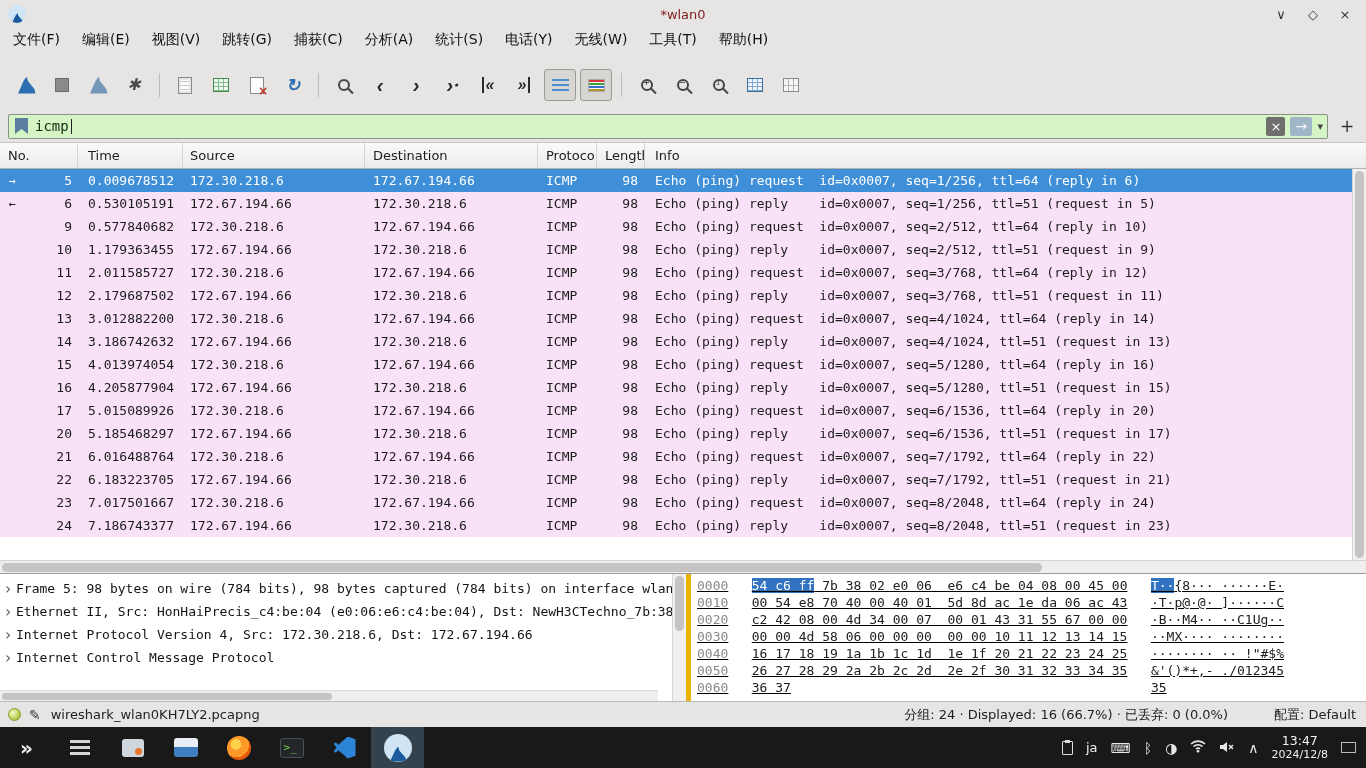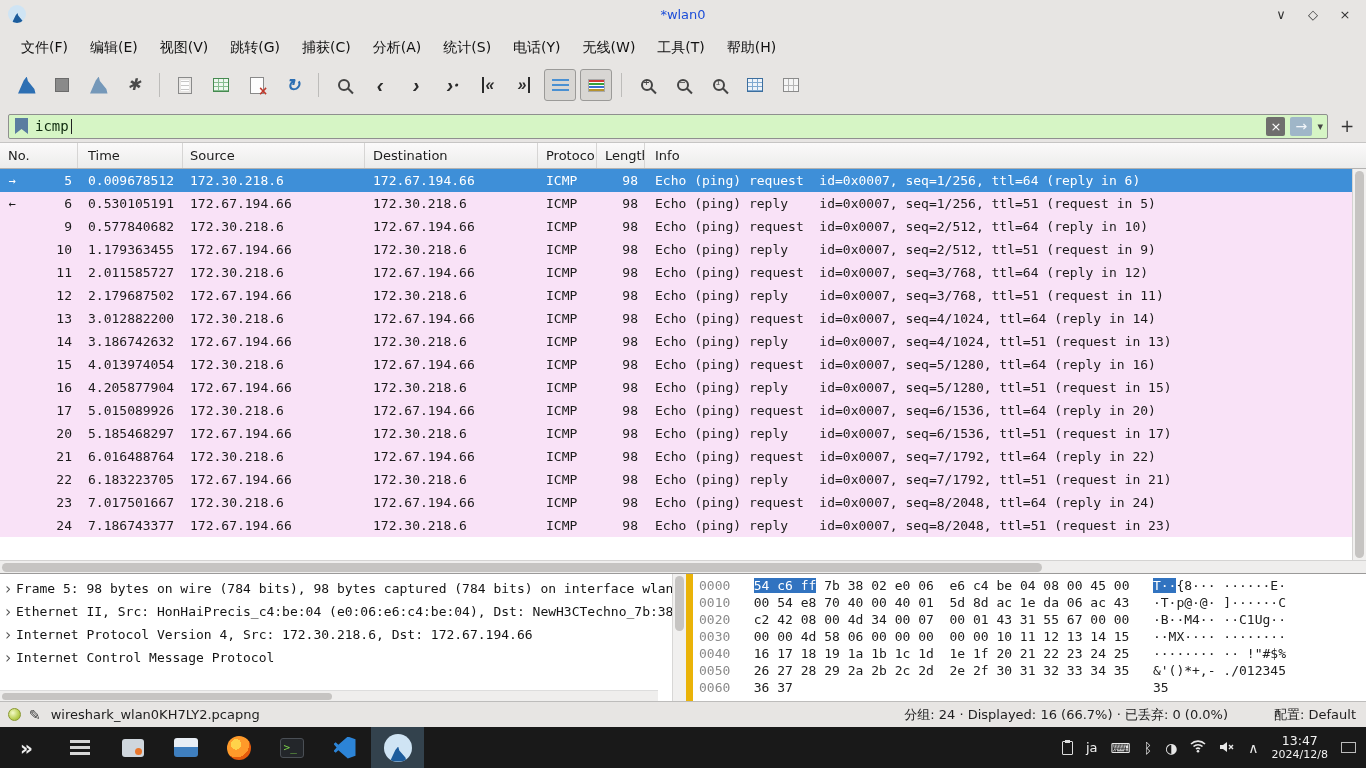--- a/index.html
+++ b/index.html
@@ -4,26 +4,26 @@
 <style>
   * { margin:0; padding:0; box-sizing:border-box; }
   html,body { width:1366px; height:768px; overflow:hidden; }
   body { font-family:"DejaVu Sans", sans-serif; background:#e7e5e3; }
 
   .window { height:727px; display:flex; flex-direction:column; background:#e7e5e3; }
 
   
   .titlebar { height:28px; position:relative; display:flex; align-items:center; background:#e7e5e3; }
   .app-logo { margin-left:8px; width:18px; height:18px; border-radius:50%; background:#cfe4f4; display:flex; align-items:flex-end; justify-content:center; overflow:hidden; }
-  .title-text { position:absolute; left:0; right:0; text-align:center; font-size:13px; color:#1d4ed8; }
+  .title-text { position:absolute; left:0; right:0; text-align:center; font-size:13px; color:#7f1d1d; }
   .win-controls { margin-left:auto; display:flex; gap:10px; padding-right:10px; z-index:2; }
   .win-controls span { width:22px; text-align:center; font-size:13px; color:#333; cursor:default; }
 
   
-  .menubar { height:32px; display:flex; align-items:flex-end; padding-left:10px; gap:0; }
+  .menubar { height:32px; display:flex; align-items:flex-start; padding-left:2px; gap:0; }
   .mi { padding:3px 11px; font-size:14px; color:#111; border-radius:2px; }
 
   
   .toolbar { height:50px; display:flex; align-items:center; padding-left:10px; }
   .tbtn { width:32px; height:32px; margin-right:4px; border:1px solid transparent; background:transparent; display:flex; align-items:center; justify-content:center; border-radius:3px; }
   .tbtn.on { background:#d8d6d3; border-color:#9b9a98; }
   .tsep { width:1px; height:24px; background:#bdbcba; margin:0 9px 0 5px; display:inline-block; }
   .ic { display:inline-flex; align-items:center; justify-content:center; font-size:15px; color:#333; line-height:1; }
   .ic-fin  { width:19px; height:17px; background:#2d6fb3; clip-path:polygon(8% 100%,38% 24%,54% 0,60% 26%,94% 74%,100% 100%); }
   .ic-fin2 { width:19px; height:17px; background:#7598b9; clip-path:polygon(8% 100%,38% 24%,54% 0,60% 26%,94% 74%,100% 100%); }
@@ -97,21 +97,21 @@
   .bottom { height:128px; display:flex; border-top:1px solid #9b9a99; background:#fff; }
   .details-pane { width:672px; position:relative; padding-top:3px; overflow:hidden; }
   .drow { height:23px; display:flex; align-items:center; font-family:"DejaVu Sans Mono", monospace; font-size:13px; color:#141414; white-space:pre; }
   .exp { width:16px; text-align:center; color:#555; font-size:15px; flex:none; }
   .dtxt { overflow:hidden; white-space:pre; }
   .d-hscroll { position:absolute; left:0; right:14px; bottom:0; height:11px; background:#efeeed; border-top:1px solid #ddd; }
   .d-hscroll .thumb { position:absolute; top:2px; height:7px; left:2px; width:330px; background:#c6c4c2; border-radius:4px; }
   .d-vscroll { width:14px; background:#f1f0ef; border-left:1px solid #d8d7d6; position:relative; }
   .d-vscroll .thumb { position:absolute; top:2px; height:55px; left:2px; right:2px; background:#c6c4c2; border-radius:5px; }
 
-  .hex-pane { flex:1; border-left:7px solid #eab308; padding:4px 0 0 6px; overflow:hidden; }
+  .hex-pane { flex:1; border-left:5px solid #eab308; padding:4px 0 0 6px; overflow:hidden;text-decoration:underline; }
   .hrow { height:17px; font-family:"DejaVu Sans Mono", monospace; font-size:13px; white-space:pre; display:flex; }
   .off { color:#8a8a8a; width:5ch; margin-right:2ch; flex:none; }
   .hxb { color:#202020; width:49ch; flex:none; }
   .asc { color:#202020; margin-left:2ch; }
   .hrow em { font-style:normal; background:#3173c0; color:#fff; }
 
   
   .statusbar { height:26px; display:flex; align-items:center; background:#e7e5e3; border-top:1px solid #bdbcbb; padding:0 10px 0 8px; font-size:13px; color:#1e1e1e; }
   .st-dot { width:13px; height:13px; border-radius:50%; background:radial-gradient(circle at 35% 35%, #f4fbc8, #b9cf52 60%, #8fae2e); border:1px solid #89972f; margin-right:8px; flex:none; }
   .st-pencil { font-size:14px; color:#3a3a3a; margin-right:10px; flex:none; }

